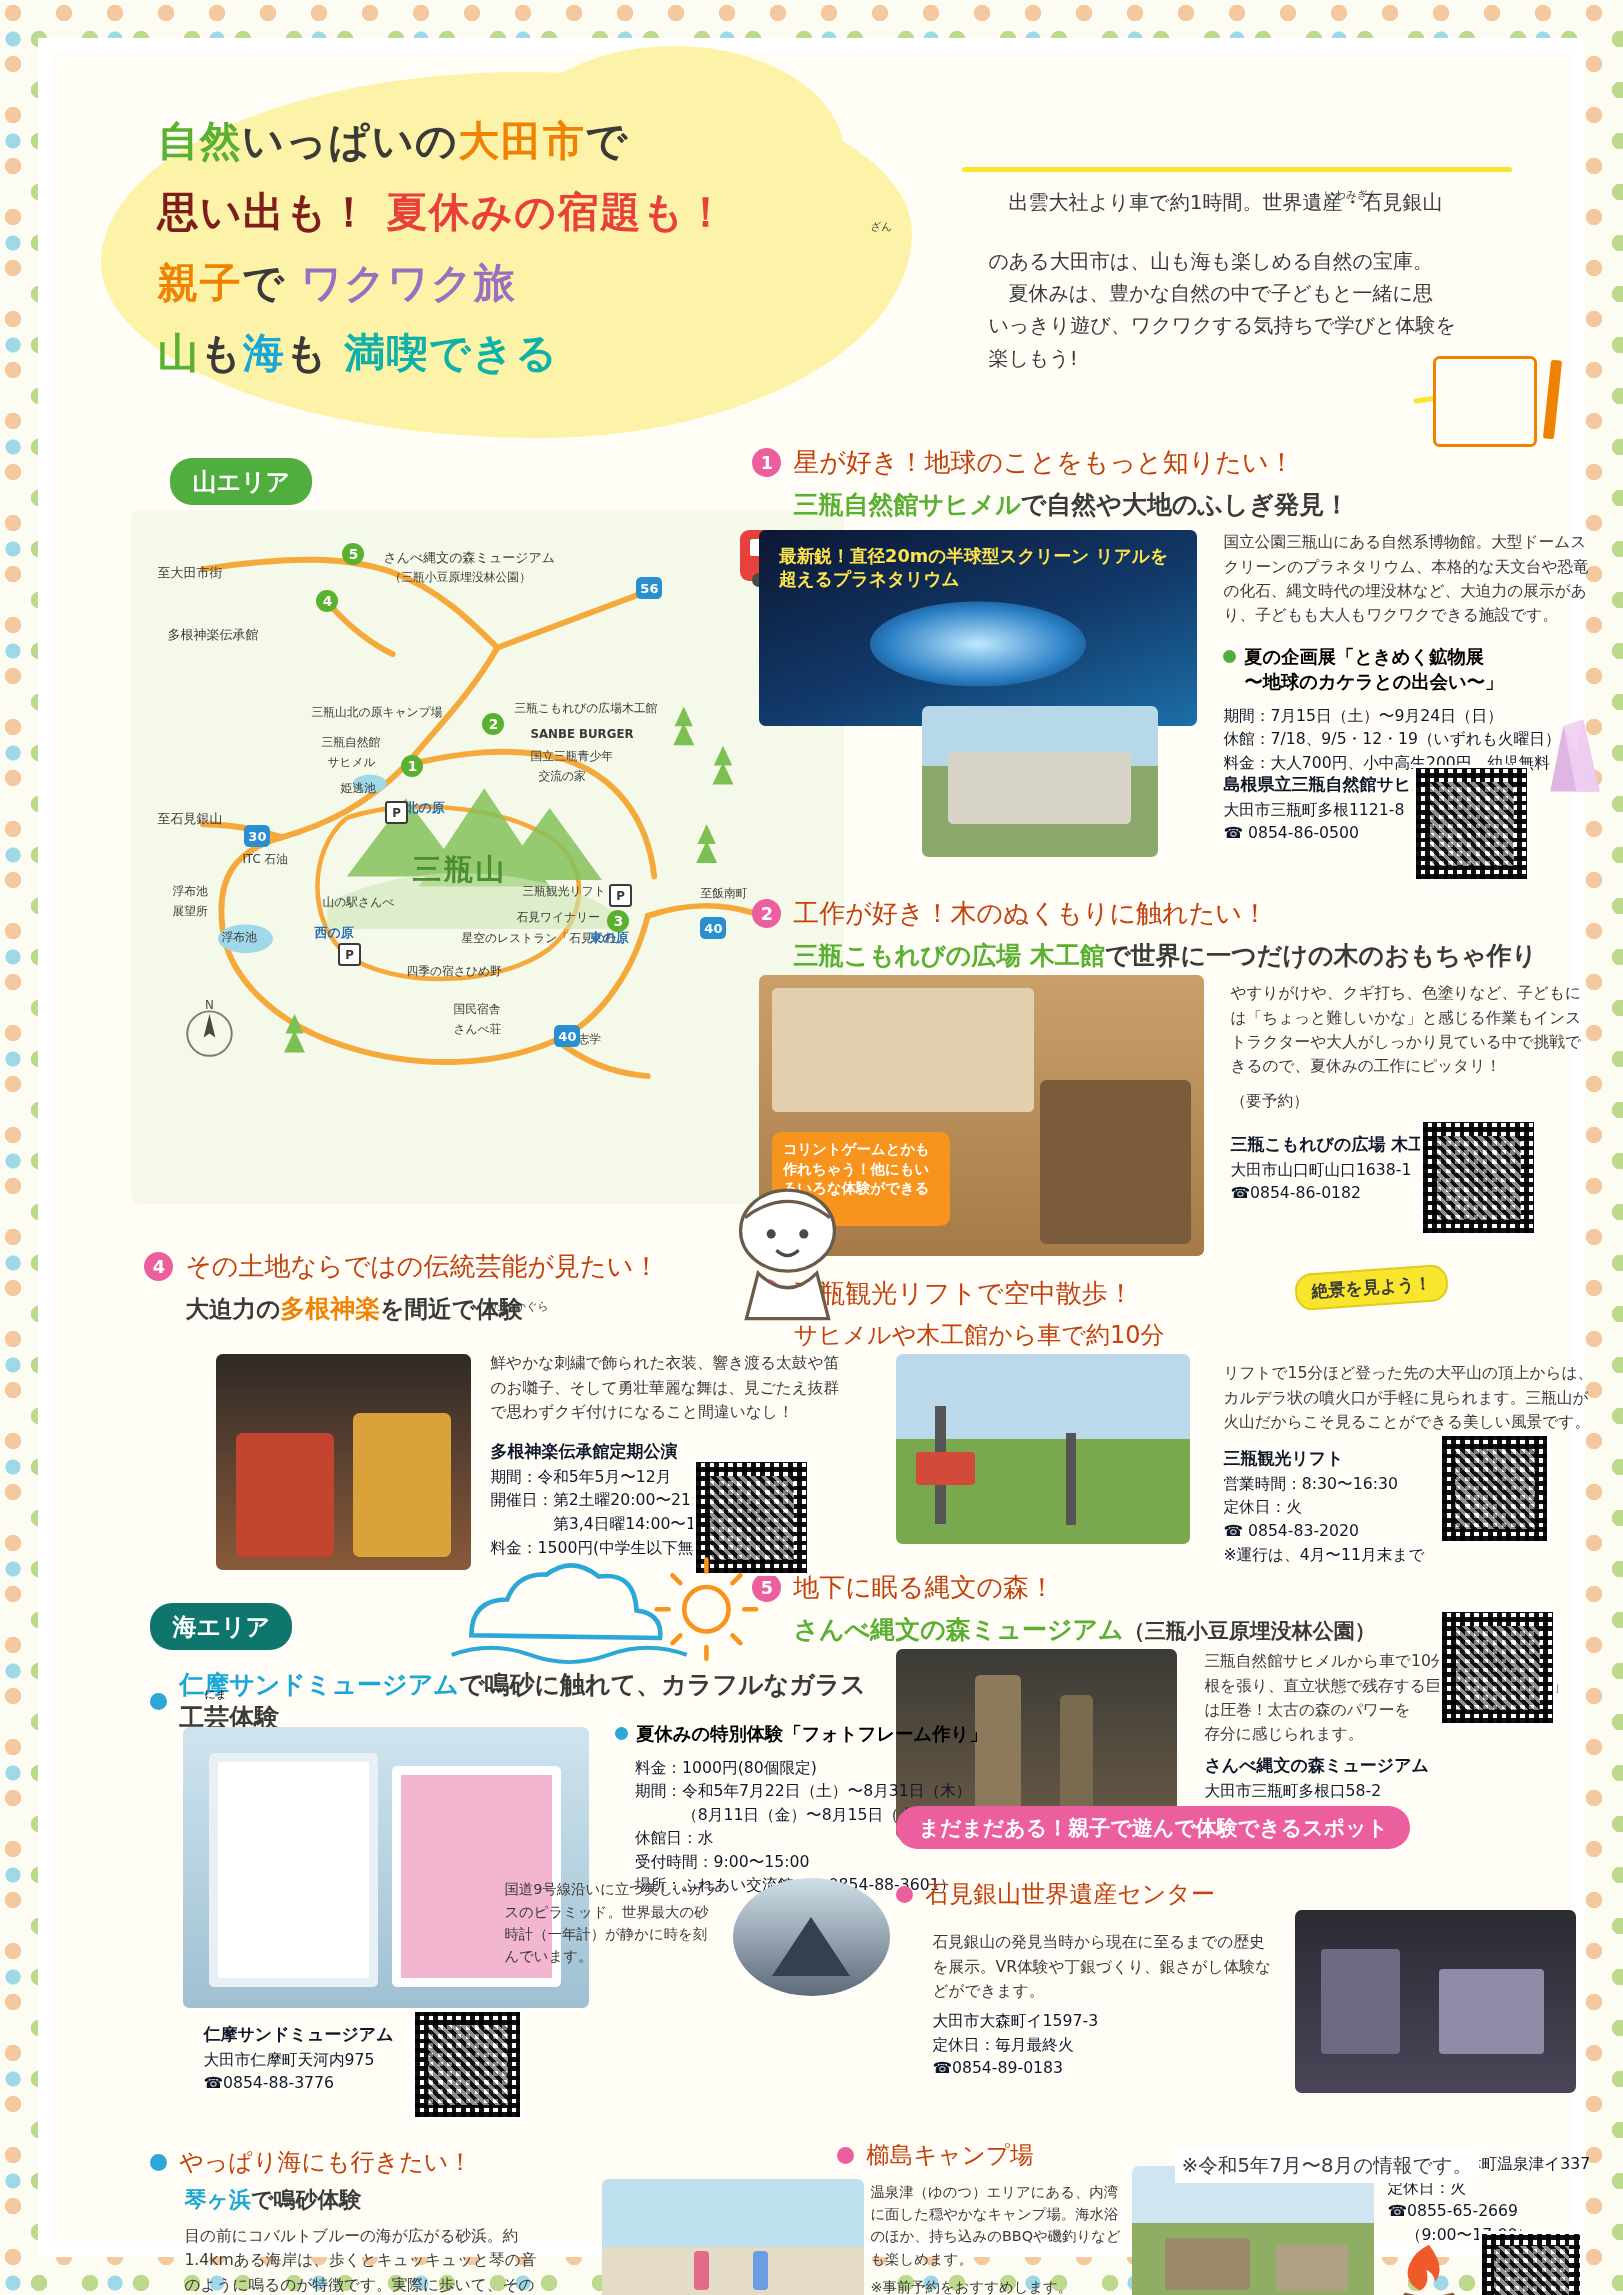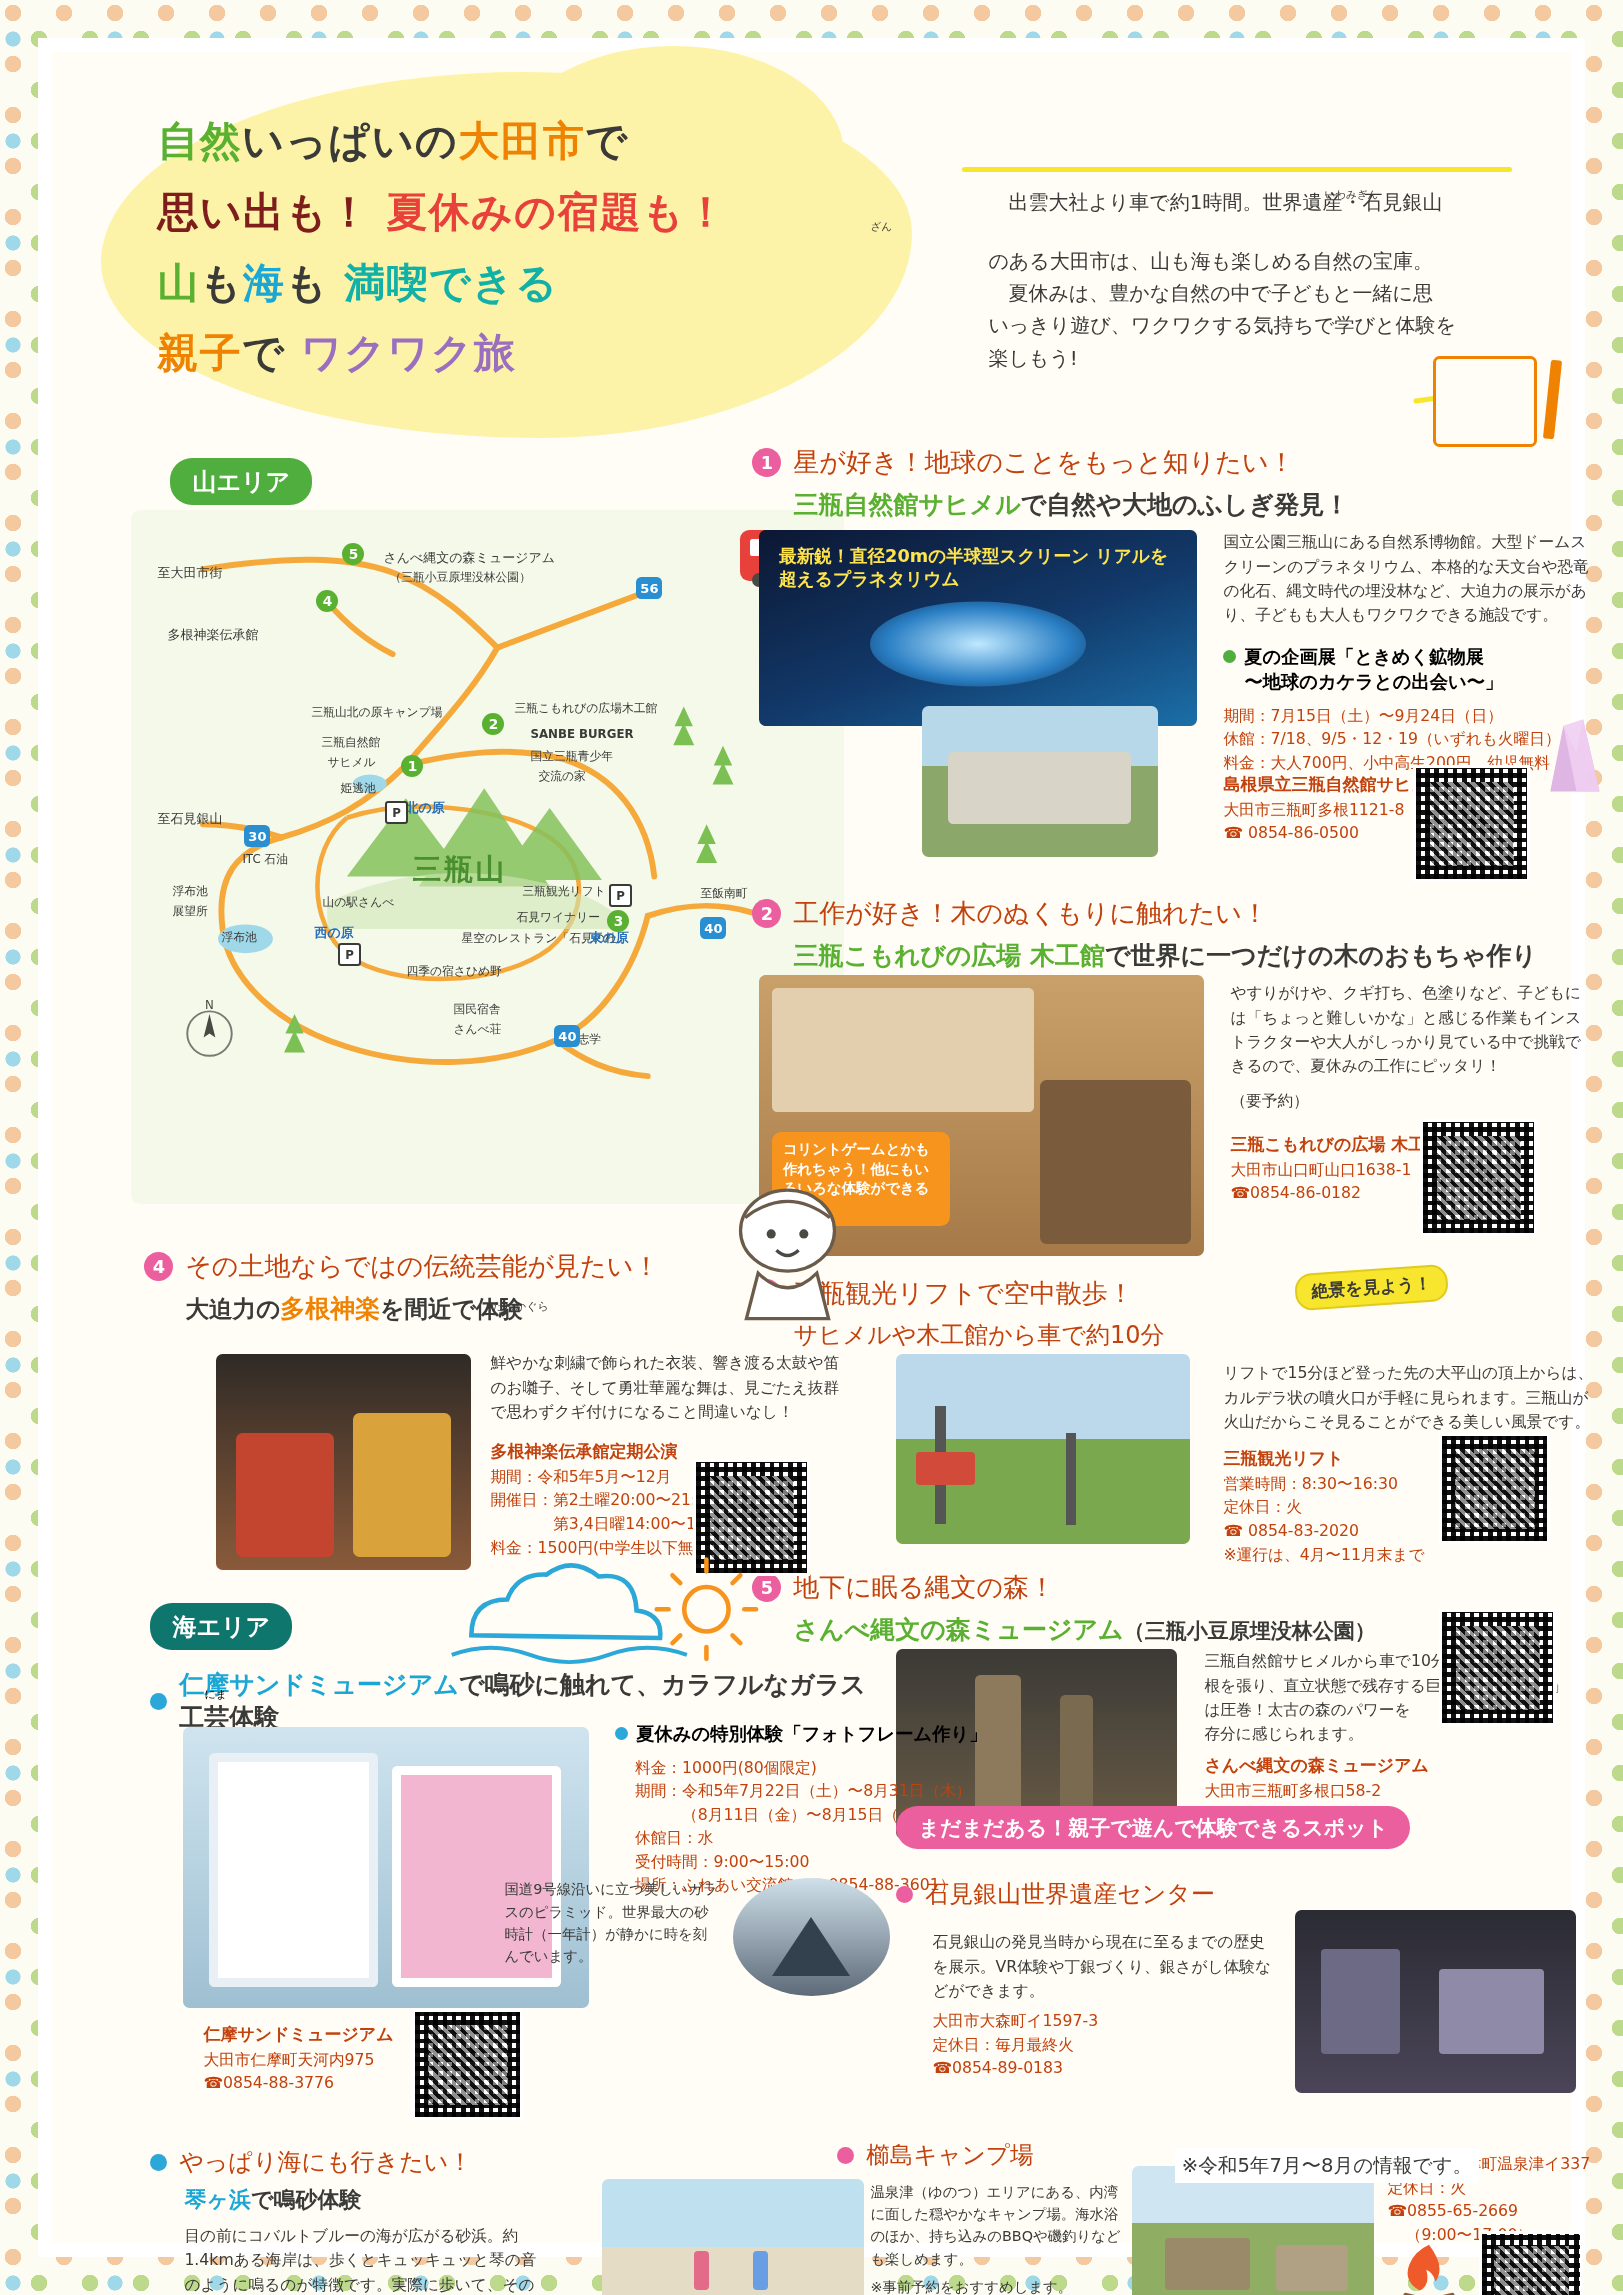--- a/index.html
+++ b/index.html
@@ -95,21 +95,21 @@
     flex:0 0 auto;
   }
   .bullet{width:17px;height:17px;border-radius:50%;background:#ec5f9f;flex:0 0 auto;}
   .bullet.b{background:#2ba7d8;}
   .hrow{display:flex;align-items:center;gap:11.8px;}
   .h1l{font-size:26px;font-weight:normal;color:#c2410c;}
   .h2l{font-size:25px;font-weight:bold;}
 
   .body{font-size:15.7px;line-height:1.55;color:#3a3a38;}
   .body.sm{font-size:14.4px;}
-  .info{font-size:15.7px;line-height:1.5;color:#c2410c;}
+  .info{font-size:15.7px;line-height:1.5;color:#0f172a;}
 
   .photo{position:absolute;border-radius:6.5px;overflow:hidden;background:#ccc;}
   .qr{position:absolute;background:
       repeating-linear-gradient(0deg,#111 0 4.6px,#fff 4.6px 9.2px),
       repeating-linear-gradient(90deg,#111 0 4.6px,transparent 4.6px 9.2px);
       background-blend-mode:multiply;border:3.9px solid #fff;}
   .qr::after{content:"";position:absolute;inset:12%;background:
       repeating-linear-gradient(45deg,#fff 0 3.9px,#111 3.9px 7.9px);opacity:.55;}
 
   .tag{
@@ -135,24 +135,24 @@
   <div class="blob"></div>
   <div class="blob2"></div>
   <div class="headline">
     <div class="hl-line">
       <span class="c-green">自然</span><span class="c-dk">いっぱいの</span><span class="c-orange">大田市</span><span class="c-dk">で</span>
     </div>
     <div class="hl-line">
       <span class="c-pink">思い出も！</span>&nbsp;<span class="c-red">夏休みの宿題も！</span>
     </div>
     <div class="hl-line">
+      <span class="c-orange">親子</span><span class="c-dk">で</span>&nbsp;<span class="c-purple">ワクワク旅</span>
+    </div>
+    <div class="hl-line">
       <span class="c-green">山</span><span class="c-dk">も</span><span class="c-blue">海</span><span class="c-dk">も</span>&nbsp;<span class="c-teal">満喫できる</span>
-    </div>
-    <div class="hl-line">
-      <span class="c-orange">親子</span><span class="c-dk">で</span>&nbsp;<span class="c-purple">ワクワク旅</span>
     </div>
   </div>
 
   <div class="yline"></div>
   <div class="intro">
     <div style="text-indent:1em;">出雲大社より車で約1時間。世界遺産・石見銀山<span style="font-size:10.5px;position:relative;top:-11.8px;left:-118px;">いわみぎんざん</span></div>
     <div style="margin-top:-6.5px;">のある大田市は、山も海も楽しめる自然の宝庫。</div>
     <div style="text-indent:1em;">夏休みは、豊かな自然の中で子どもと一緒に思</div>
     <div>いっきり遊び、ワクワクする気持ちで学びと体験を</div>
     <div>楽しもう!</div>

